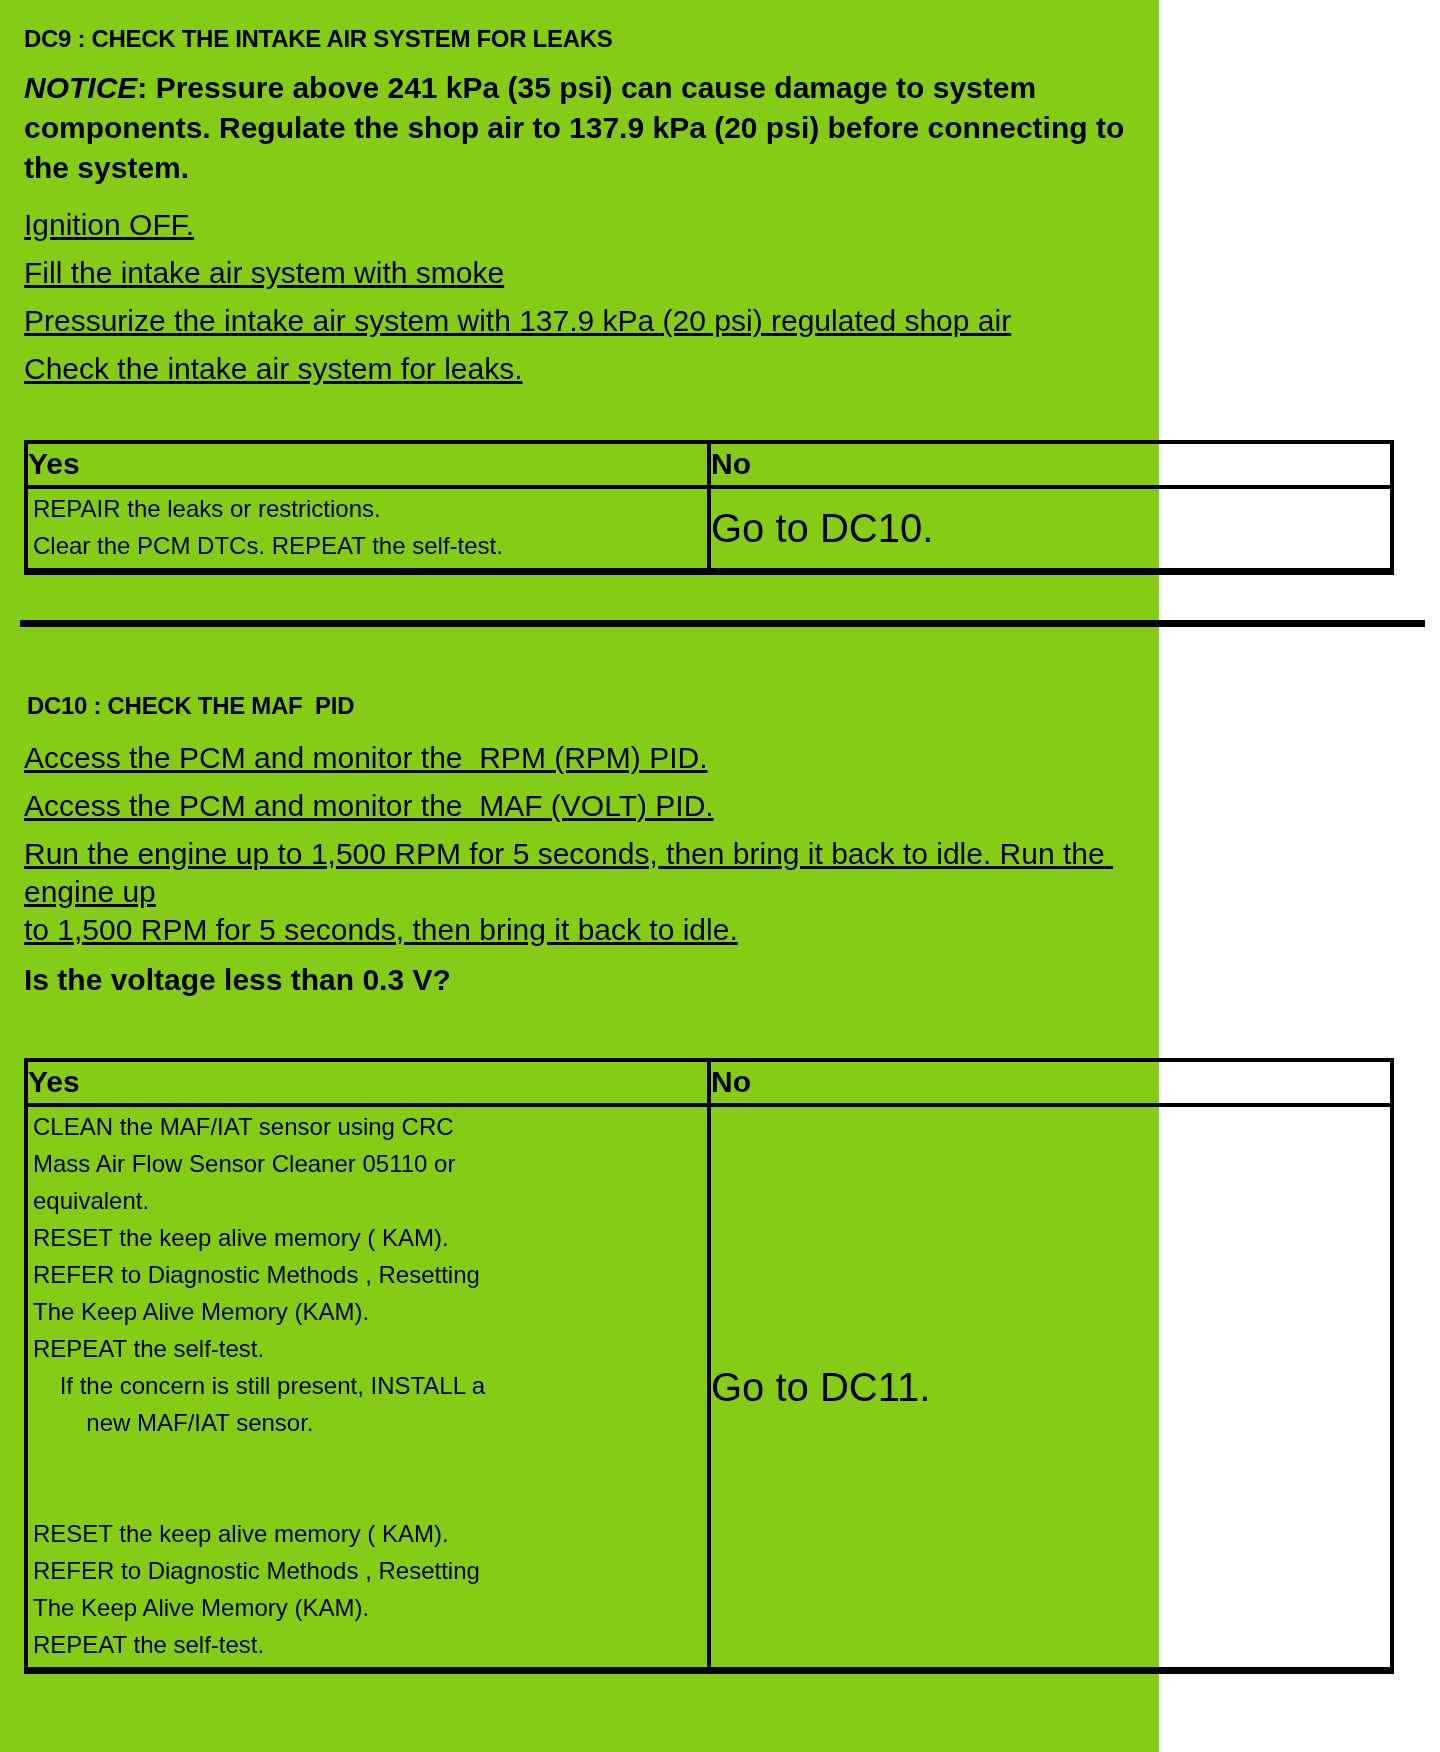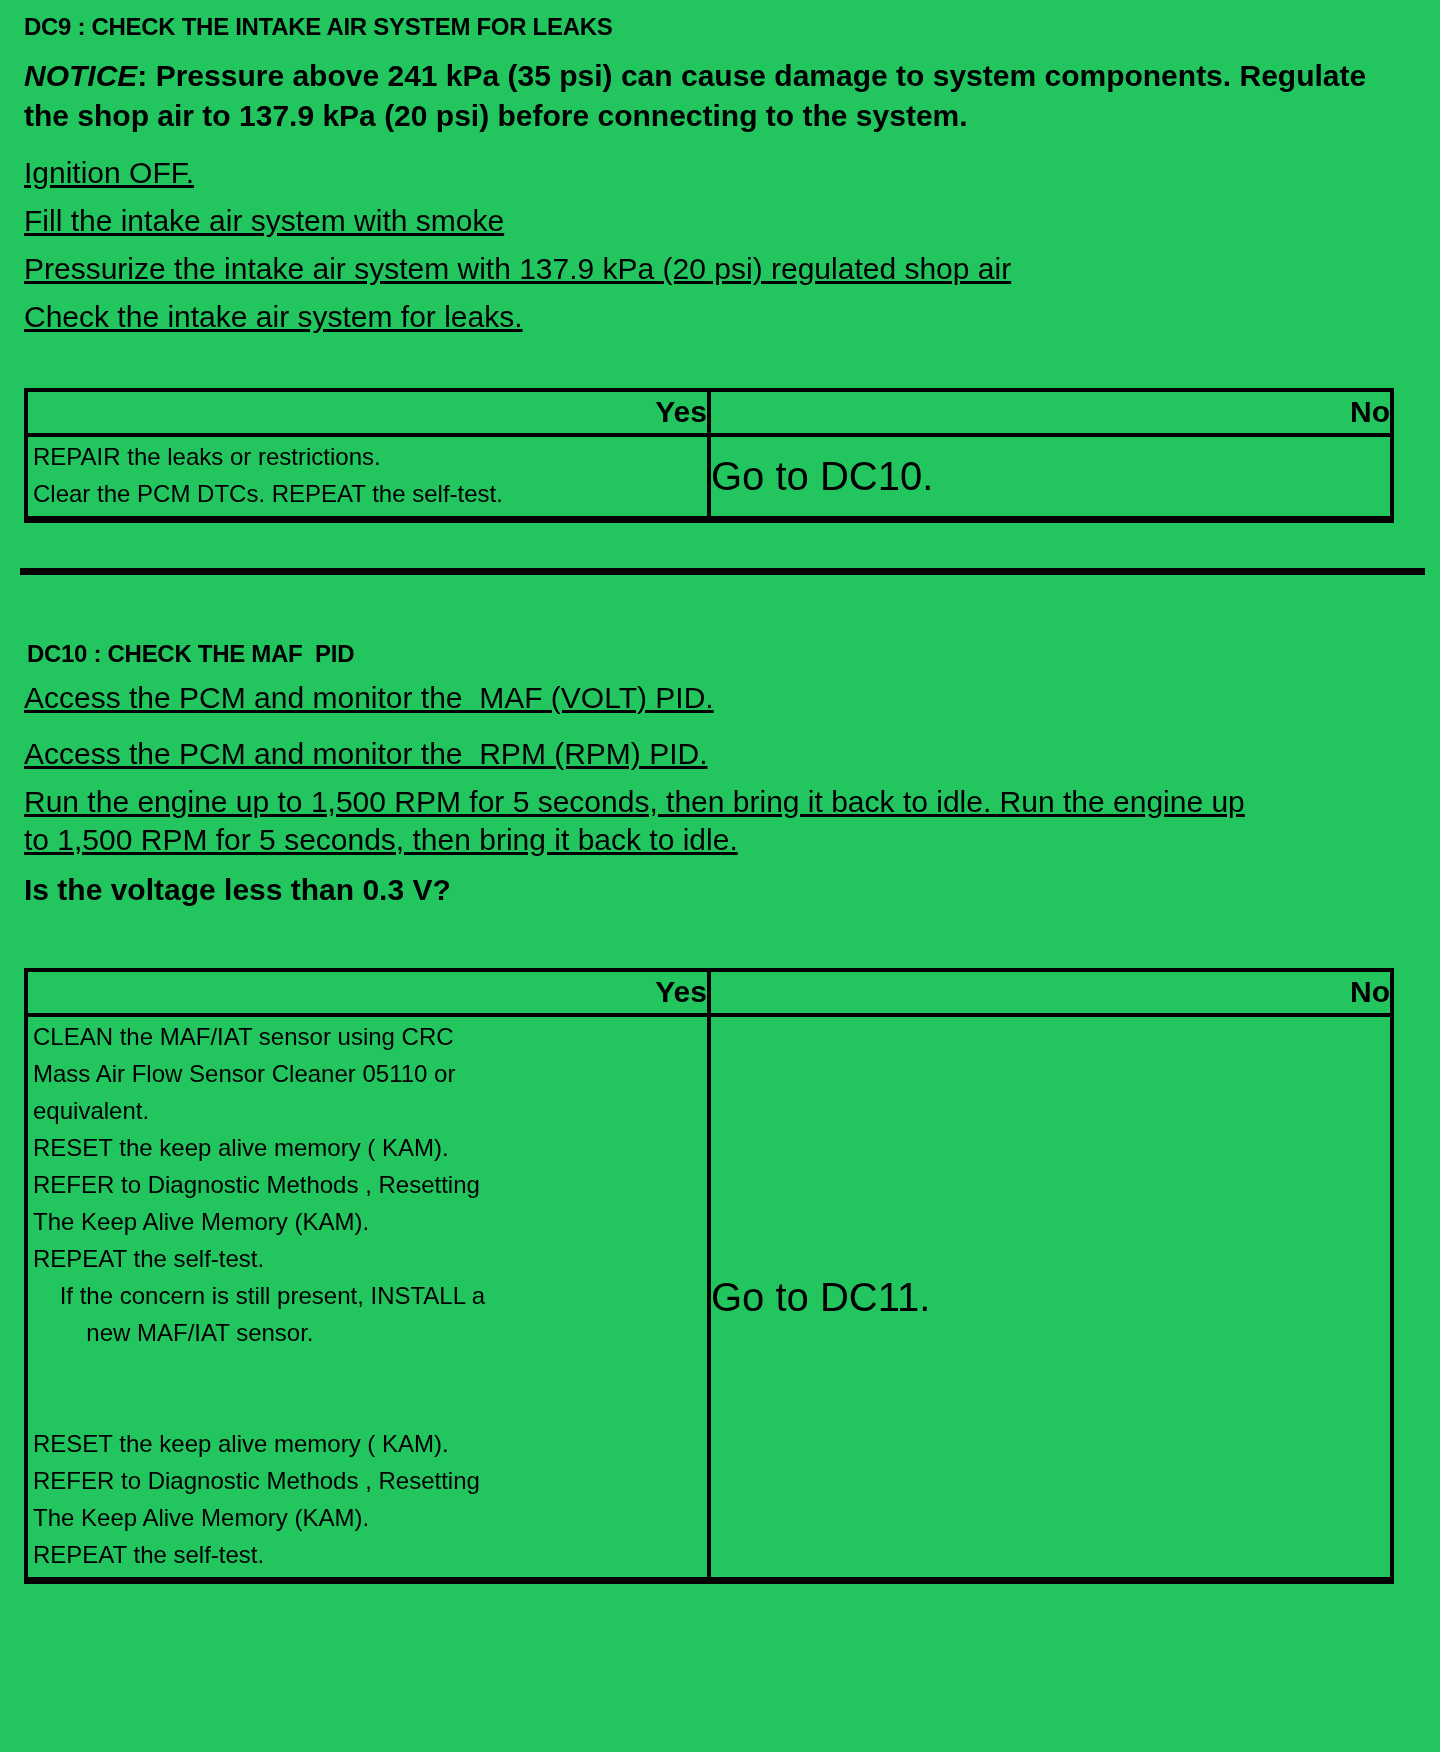--- a/index.html
+++ b/index.html
@@ -5,24 +5,24 @@
   * { box-sizing: border-box; }
   html, body {
     margin: 0;
     padding: 0;
     background: #ffffff;
     color: #000000;
     font-family: "Liberation Sans", "DejaVu Sans", sans-serif;
   }
   body { width: 1440px; }
   .page {
-    width: 1440px;
+    width: 1159px;
     min-height: 1752px;
-    padding: 12px 30px 10px 24px;
-    background: #22c55e;
+    padding: 24px 30px 10px 24px;
+    background: #84cc16;
   }
   .proc-heading {
     font-size: 24px;
     line-height: 30px;
     font-weight: bold;
     letter-spacing: -0.3px;
     margin: 0;
     white-space: pre-wrap;
   }
   .notice {
@@ -58,21 +58,21 @@
   }
   .decision-table.second { margin-top: 59px; }
   .decision-table th, .decision-table td {
     border: 4px solid #000;
     width: 50%;
   }
   .decision-table th {
     font-size: 30px;
     line-height: 38px;
     font-weight: bold;
-    text-align: right;
+    text-align: left;
     padding: 1px 0 2px 0;
   }
   .yes-cell {
     font-size: 24px;
     line-height: 37px;
     text-align: left;
     vertical-align: top;
     padding: 1px 4px 4px 5px;
     white-space: pre-wrap;
   }
@@ -123,22 +123,22 @@
         </tr>
       </tbody>
     </table>
   </section>
 
   <div class="rule"></div>
 
   <section>
     <h2 class="proc-heading dc10-heading">DC10 : CHECK THE MAF  PID</h2>
 
+    <p class="step step-first">Access the PCM and monitor the  RPM (RPM) PID.</p>
     <p class="step">Access the PCM and monitor the  MAF (VOLT) PID.</p>
-    <p class="step step-first">Access the PCM and monitor the  RPM (RPM) PID.</p>
     <p class="step">Run the engine up to 1,500 RPM for 5 seconds, then bring it back to idle. Run the engine up
 to 1,500 RPM for 5 seconds, then bring it back to idle.</p>
 
     <p class="question">Is the voltage less than 0.3 V?</p>
 
     <table class="decision-table second">
       <thead>
         <tr>
           <th>Yes</th>
           <th>No</th>

